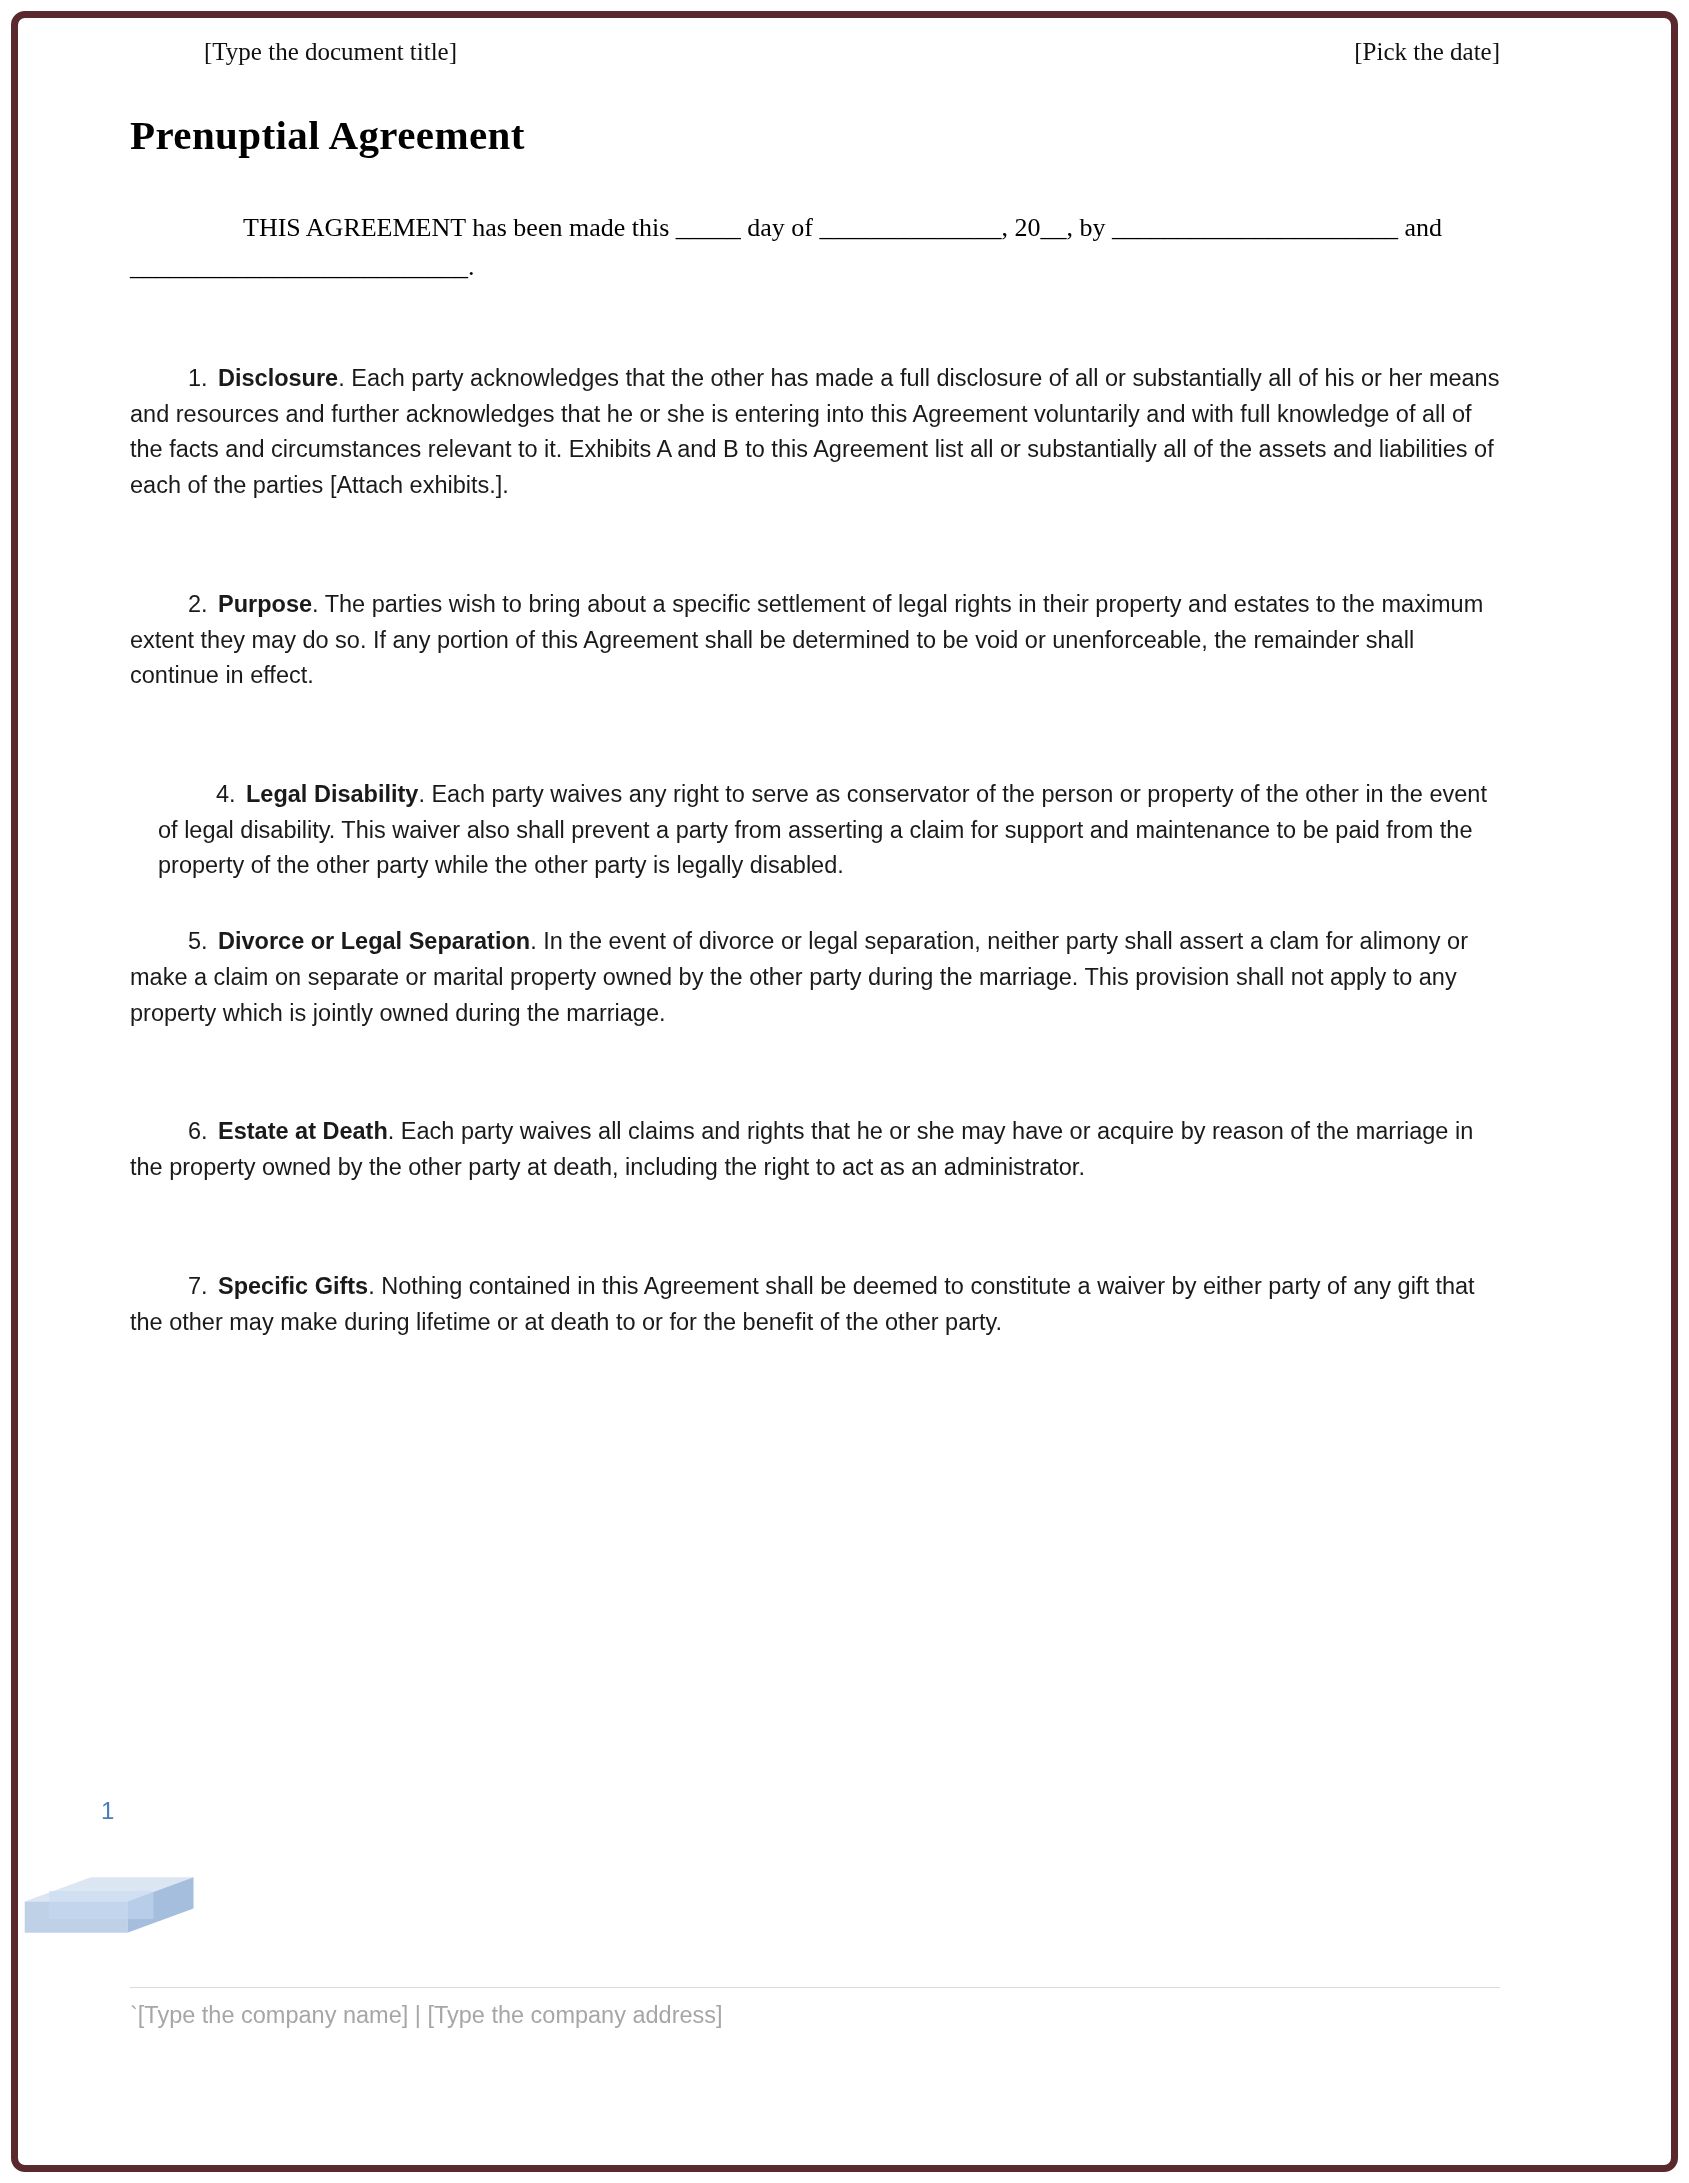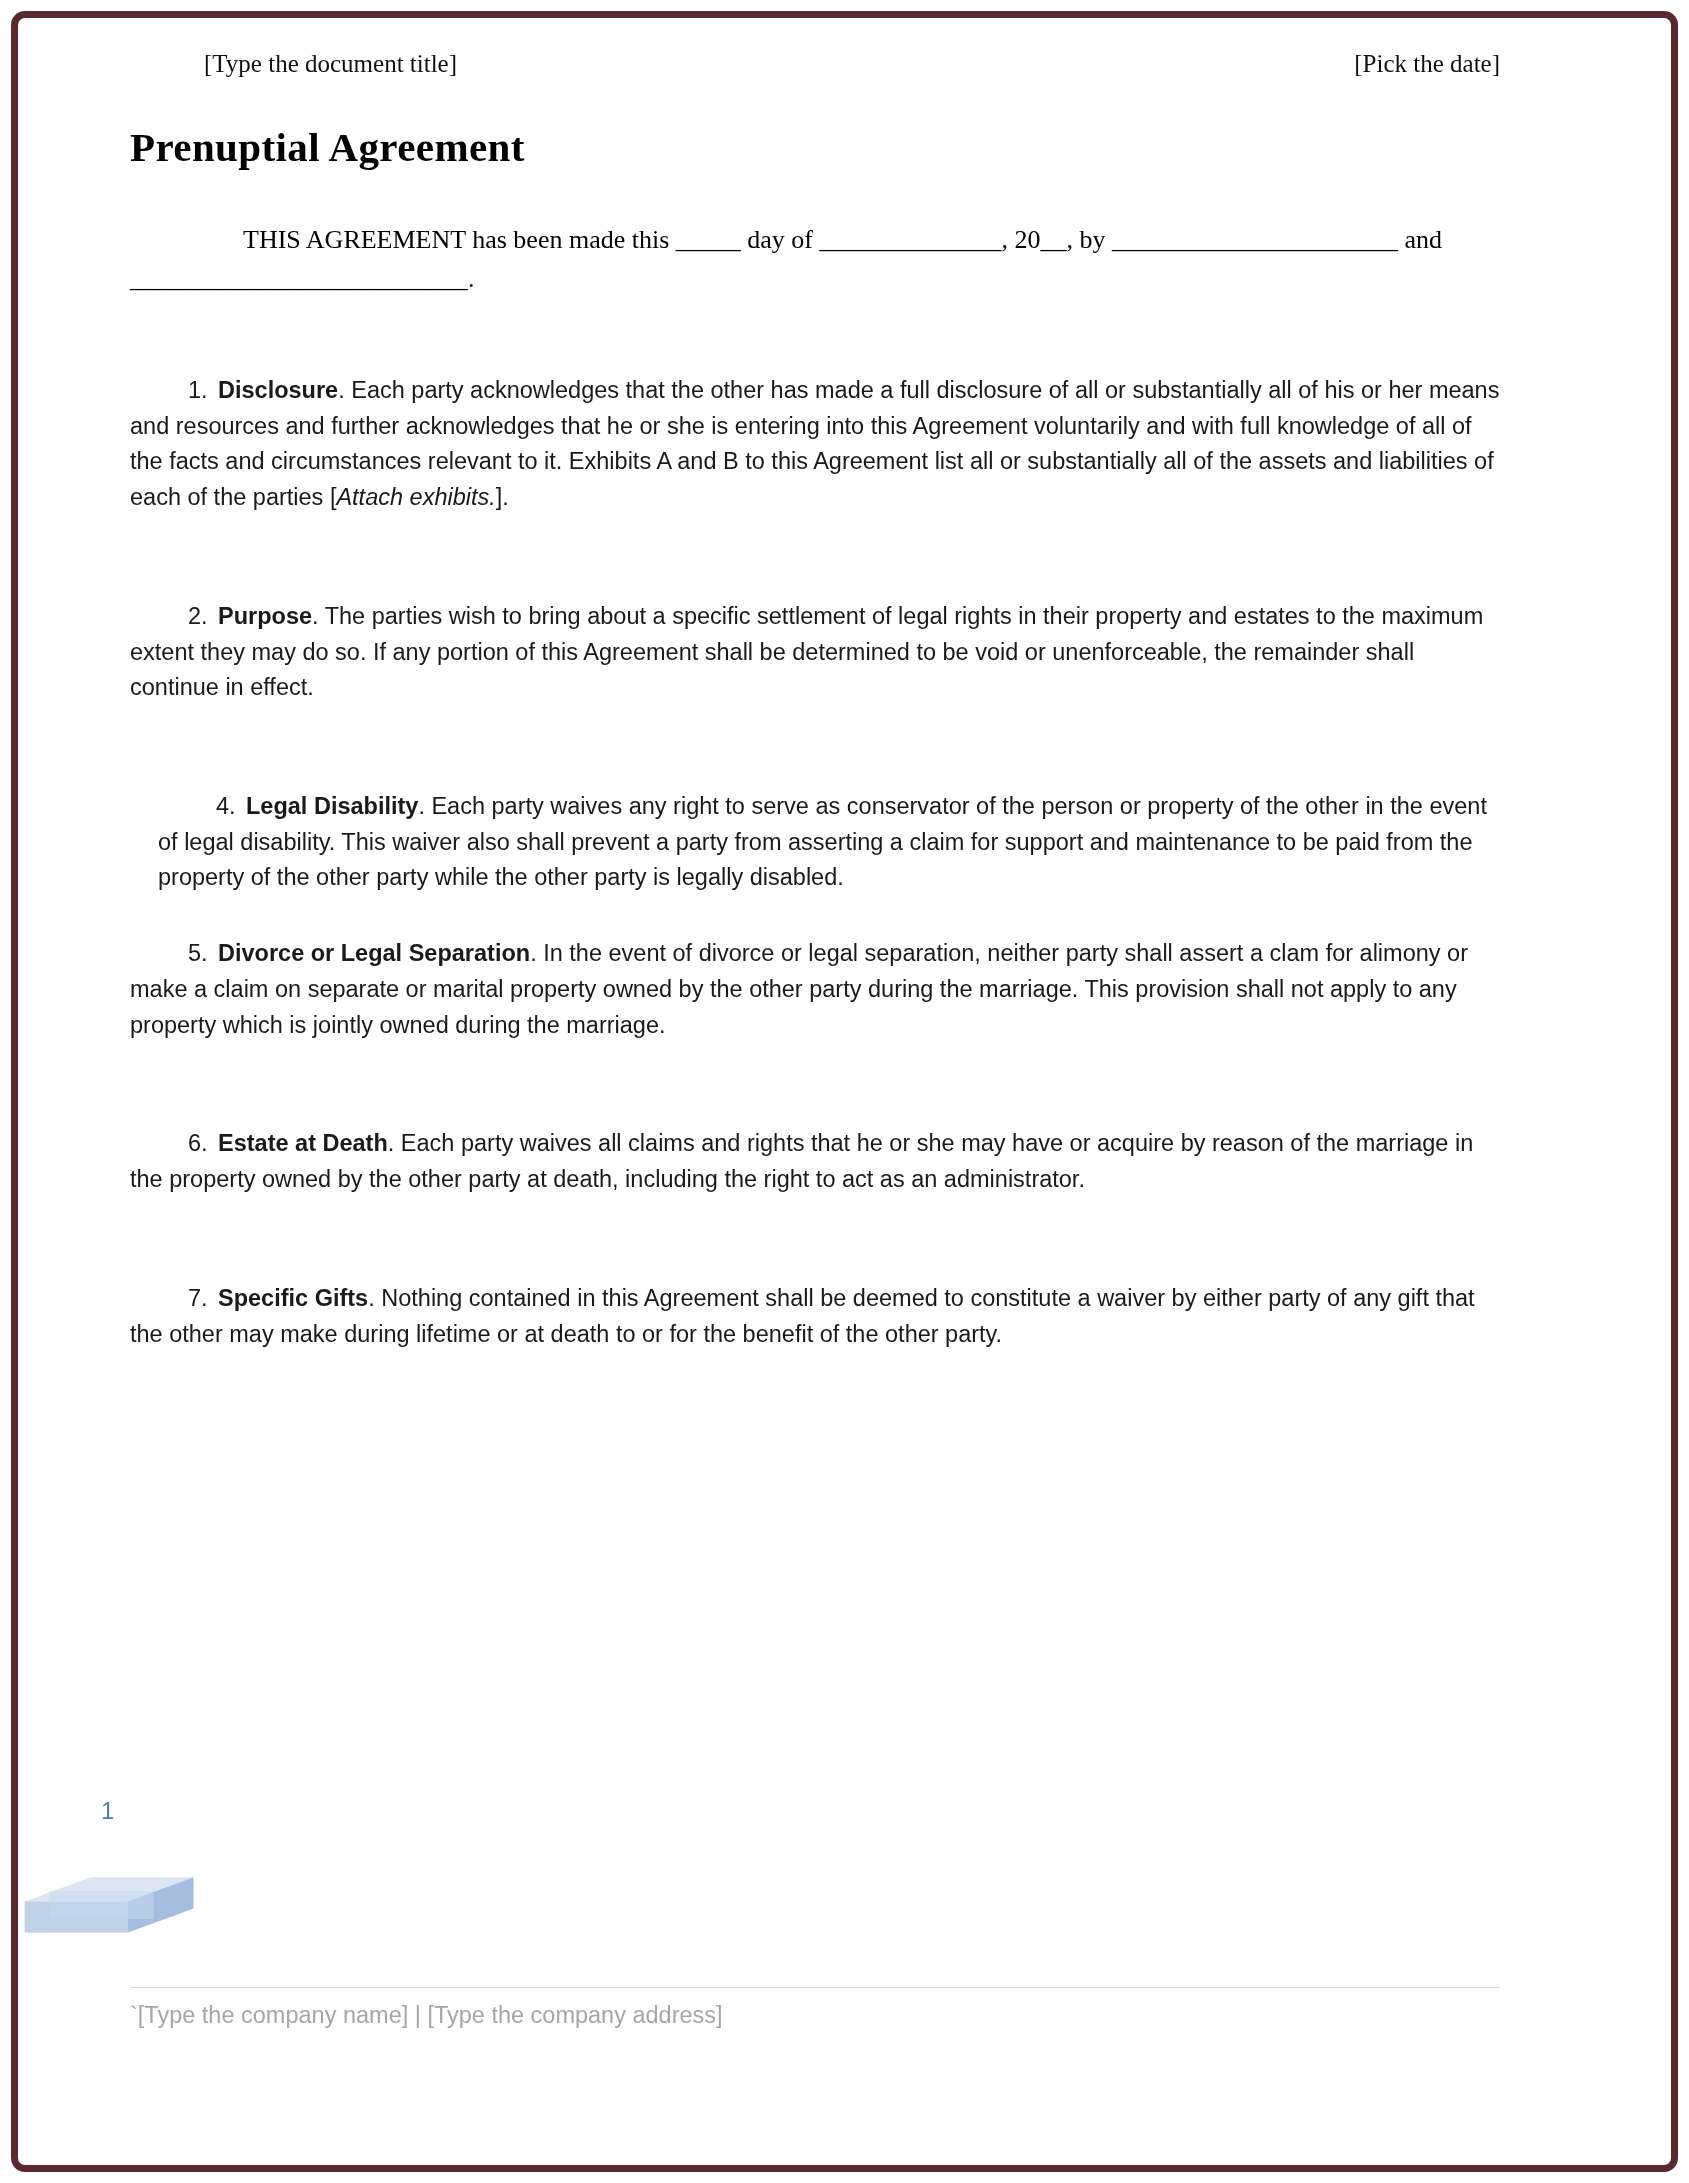--- a/index.html
+++ b/index.html
@@ -18,21 +18,21 @@
   .border-frame {
     position: absolute;
     top: 11.3px; left: 11.3px; right: 11.3px; bottom: 11.3px;
     border: 7.8px solid #5a292d;
     border-radius: 14px;
     pointer-events: none;
   }
   .content {
     position: absolute;
     top: 0; left: 0; right: 0;
-    padding: 50px 189px 0 130px;
+    padding: 38px 189px 0 130px;
     box-sizing: border-box;
   }
   .doc-header {
     display: flex;
     justify-content: space-between;
     align-items: baseline;
     padding-left: 74px;
     font-size: 25px;
     color: #111111;
   }
@@ -61,21 +61,21 @@
   .section {
     font-family: "Liberation Sans", sans-serif;
     font-size: 23.5px;
     line-height: 1.52;
     text-indent: 58px;
     color: #1a1a1a;
     margin: 0;
   }
   .section .num { margin-right: 10.4px; }
   .section .bold { font-weight: bold; }
-  .section .italic { font-style: italic; }
+  .section .italic { }
   .m-first { margin-top: 75px; }
   .m-lg { margin-bottom: 83px; }
   .m-sm { margin-bottom: 40px; margin-left: 28px; }
   .page-number {
     position: absolute;
     left: 101px;
     top: 1797px;
     font-family: "Liberation Sans", sans-serif;
     font-size: 24px;
     color: #4a7ebb;

